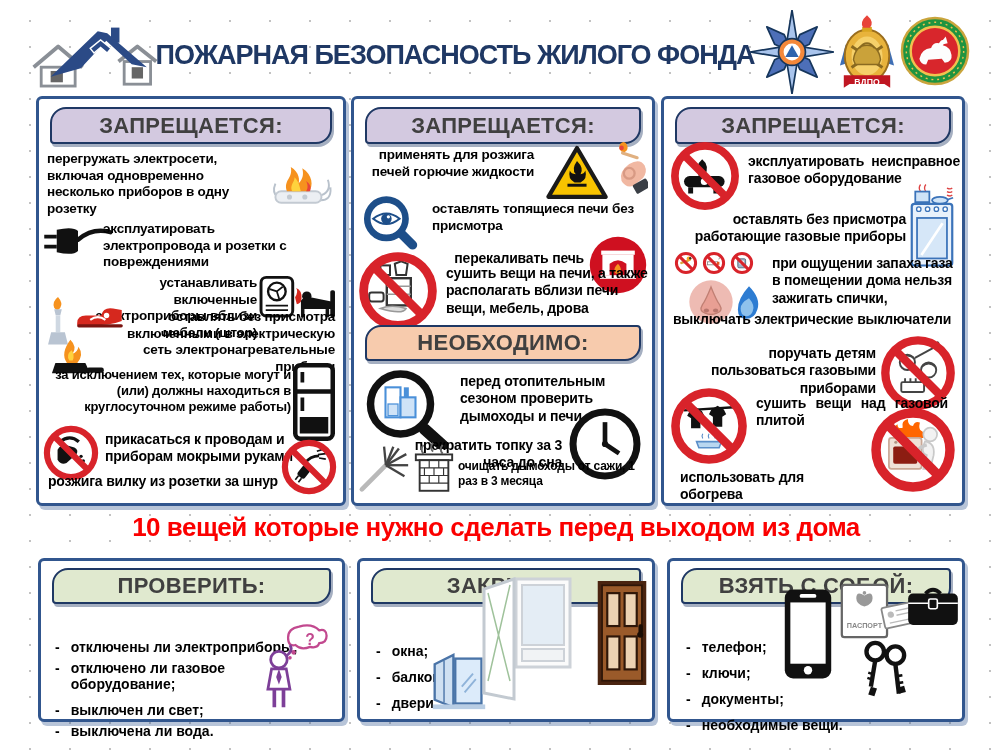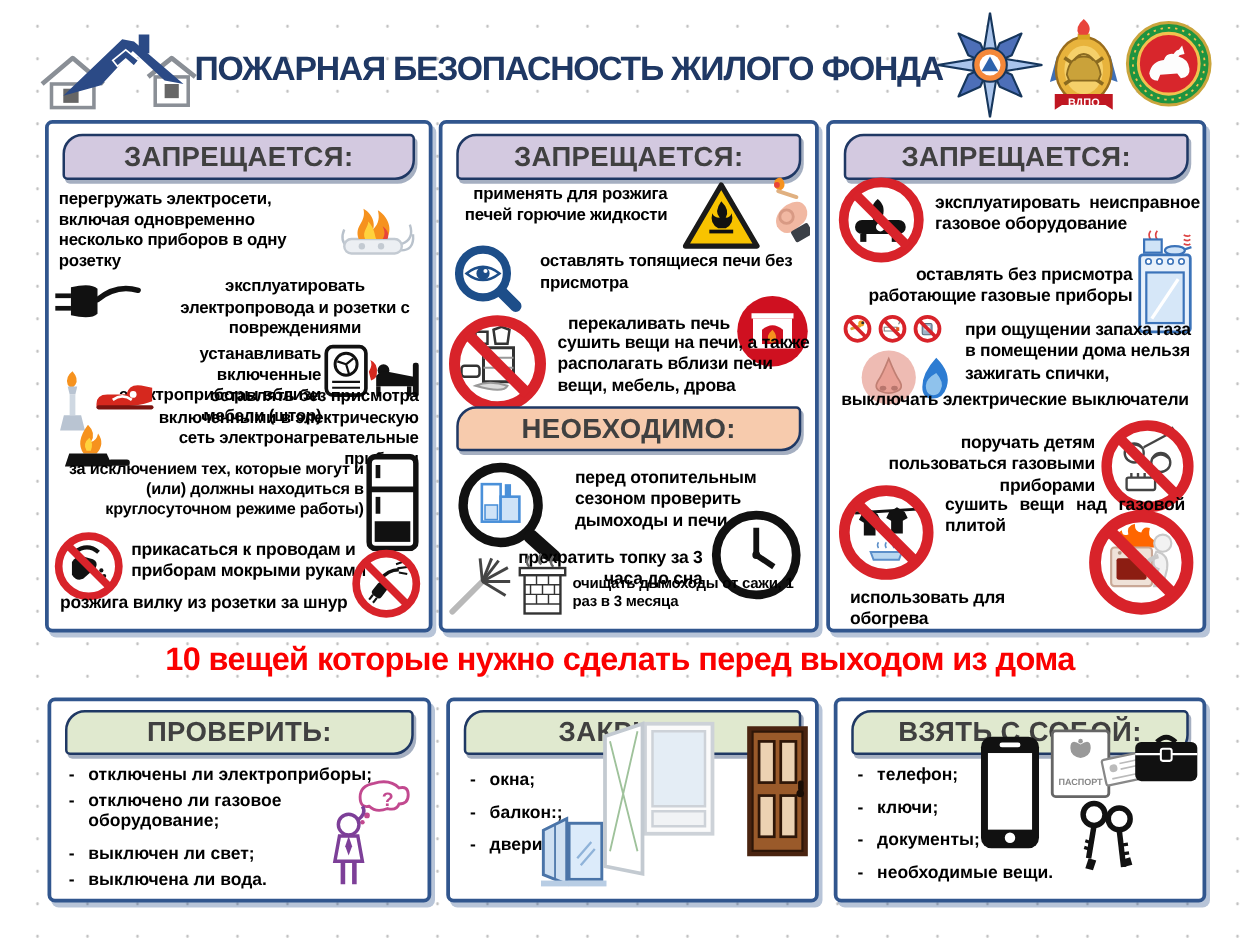--- a/index.html
+++ b/index.html
@@ -17,21 +17,21 @@
     display:flex;align-items:center;justify-content:center;
     font-size:22px;font-weight:700;color:#404040;letter-spacing:.3px;
     box-shadow:2px 3px 0 rgba(31,56,100,.4);box-sizing:border-box;}
   .lav{background:#d3c9e0;}
   .peach{background:#f7cbad;}
   .grn{background:#e0e9cf;}
   .title{position:absolute;left:148px;top:40px;width:614px;text-align:center;
     font-size:27px;font-weight:800;color:#1f3864;letter-spacing:-1px;}
   .headline{position:absolute;left:0;top:512px;width:992px;text-align:center;
     font-size:26px;font-weight:700;color:#fb0000;letter-spacing:-.5px;}
-  .brow{position:absolute;display:flex;font-weight:700;font-size:14px;color:#000;}
+  .brow{position:absolute;display:flex;font-weight:700;font-size:14px;color:#000;margin-top:28px;}
   .brow::before{content:"-";font-weight:800;margin-right:11px;}
 </style>
 </head>
 <body>
 
 <div class="page">
 
   <svg class="ic" style="left:28px;top:18px;width:132px;height:72px" viewBox="0 0 140 72">
     <path d="M6 50l26-22 26 22" fill="#fff" stroke="#8a8f96" stroke-width="4" stroke-linejoin="round"></path>
     <rect x="14" y="50" width="36" height="20" fill="#fff" stroke="#8a8f96" stroke-width="3"></rect>
@@ -103,21 +103,21 @@
       <path d="M36 66c-4-10 4-14 4-22 8 8 8 18 10 22z" fill="#ffd23d"></path>
       <path d="M58 66c4-6 2-12 0-16 8 6 8 12 6 16z" fill="#e8443a"></path>
     </svg>
 
     <svg class="ic" style="left:4px;top:120px;width:70px;height:44px" viewBox="0 0 112 64">
       <rect x="2" y="22" width="20" height="6" fill="#111"></rect>
         <rect x="2" y="38" width="20" height="6" fill="#111"></rect>
       <path d="M22 14q26-6 34 2v32q-8 8-34 2z" fill="#111"></path>
       <path d="M56 30q24-20 52-12" stroke="#111" stroke-width="7" fill="none" stroke-linecap="round"></path>
     </svg>
-    <div class="t" style="left:86px;top:122px;width:222px;text-align:center">эксплуатировать электропровода и розетки с повреждениями</div>
+    <div class="t" style="left:64px;top:122px;width:222px;">эксплуатировать электропровода и розетки с повреждениями</div>
 
     <div class="t" style="left:40px;top:176px;width:178px;text-align:right">устанавливать включенные электроприборы вблизи мебели (штор)</div>
     <svg class="ic" style="left:220px;top:176px;width:78px;height:54px" viewBox="0 0 130 92">
       <rect x="2" y="4" width="54" height="66" rx="9" fill="#fff" stroke="#111" stroke-width="5"></rect>
       <circle cx="29" cy="28" r="15" fill="none" stroke="#111" stroke-width="4"></circle>
       <path d="M29 28l10-8M29 28l-12-4M29 28l4 13" stroke="#111" stroke-width="3"></path>
       <path d="M10 52h38M10 60h38" stroke="#111" stroke-width="3"></path>
       <path d="M60 38q6-10 2-16 10 4 9 18 0 8-8 10z" fill="#d6281e"></path>
       <circle cx="80" cy="36" r="8" fill="#111"></circle>
       <path d="M70 44q6-8 16-6l40 8v12H70z" fill="#111"></path>

